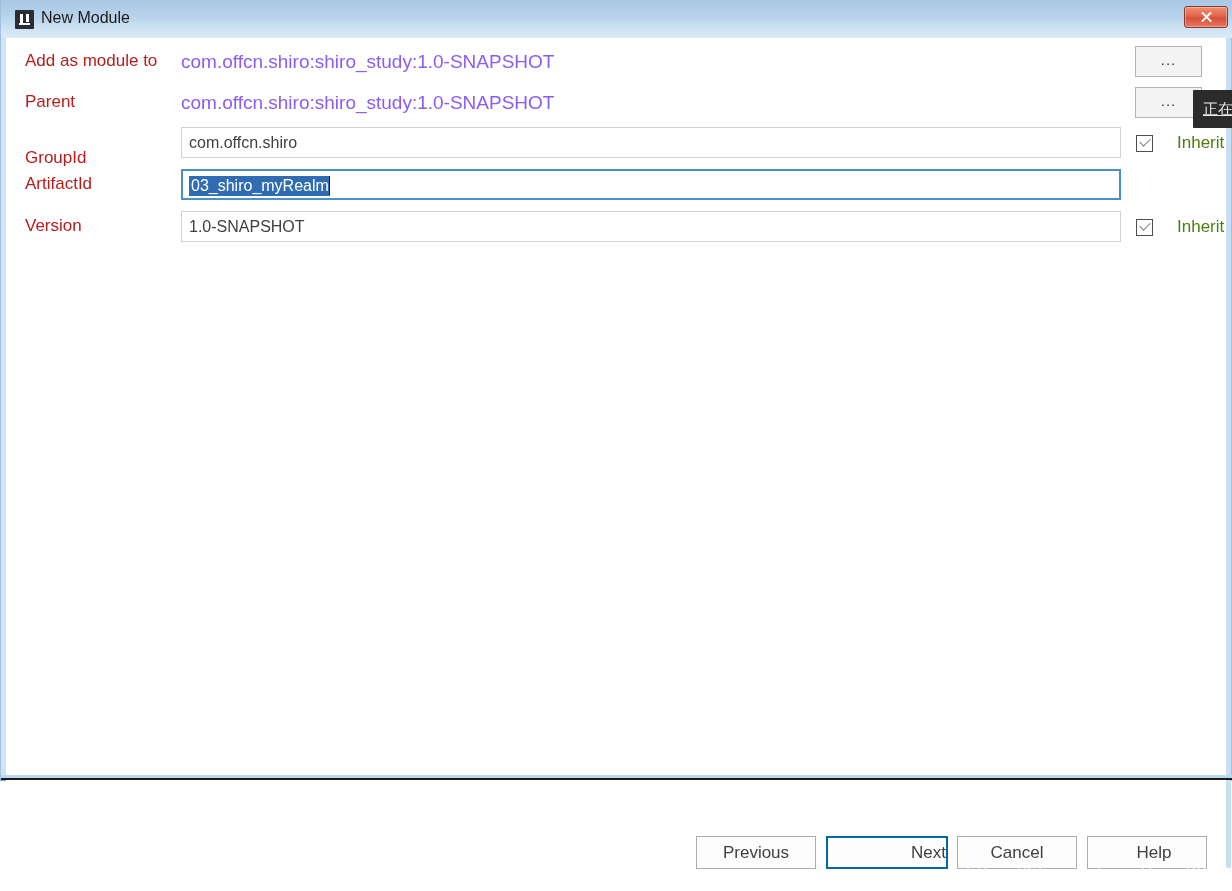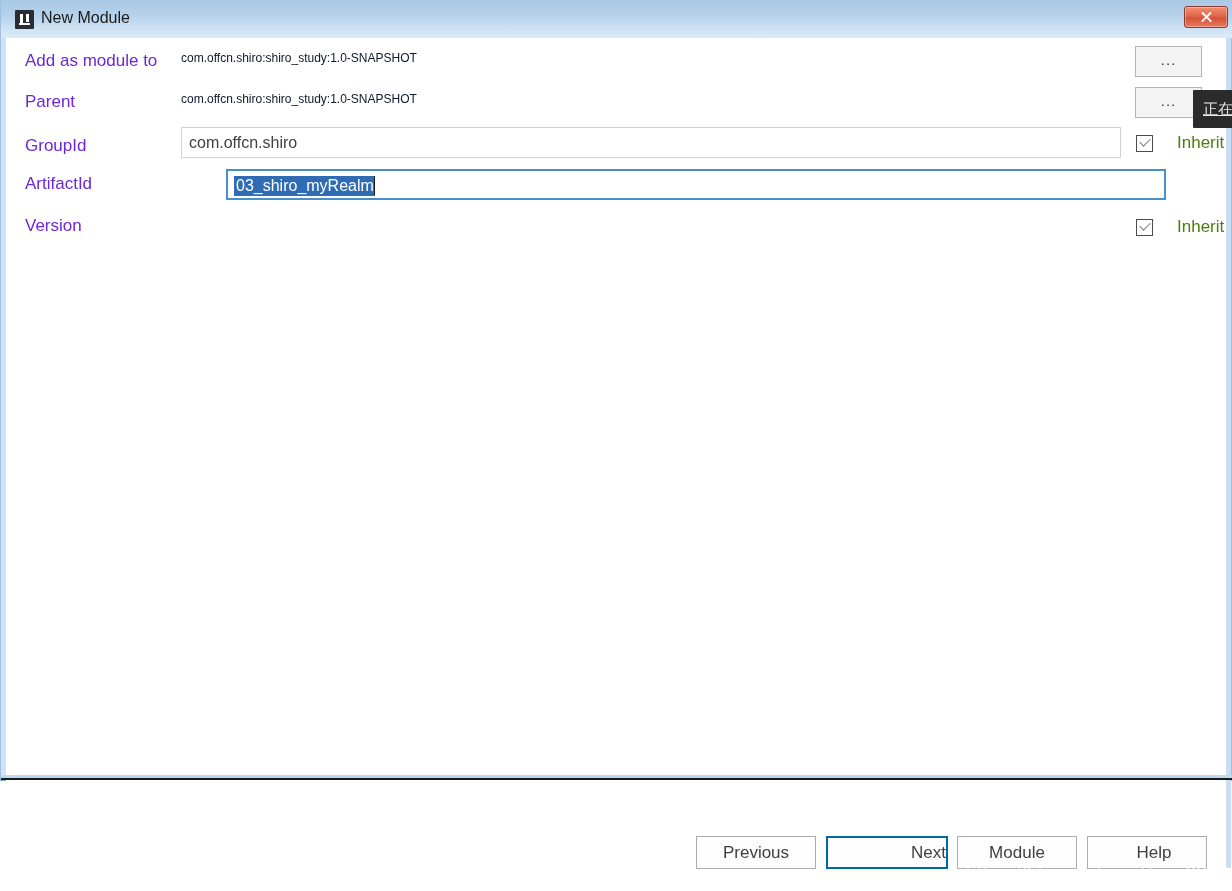--- a/index.html
+++ b/index.html
@@ -112,27 +112,27 @@
     width: 1222px;
     height: 830px;
     background: #ffffff;
     box-sizing: border-box;
   }
 
   
   .row-label {
     position: absolute;
     font-size: 17px;
-    color: #6d28d9;
+    color: #b91c1c;
     white-space: nowrap;
   }
   .row-value {
     position: absolute;
-    font-size: 12px;
-    color: #0f172a;
+    font-size: 19px;
+    color: #8b5cf6;
     white-space: nowrap;
   }
 
   .field {
     position: absolute;
     left: 175px;
     width: 940px;
     height: 31px;
     box-sizing: border-box;
     border: 1px solid #d2d2d2;
@@ -318,50 +318,51 @@
   <div class="dialog-body">
 
     <div class="row-label" style="left:19px; top:13px;">Add as module to</div>
     <div class="row-value" style="left:175px; top:13px;">com.offcn.shiro:shiro_study:1.0-SNAPSHOT</div>
     <div class="ellipsis-btn" style="top:8px;">...</div>
 
     <div class="row-label" style="left:19px; top:54px;">Parent</div>
     <div class="row-value" style="left:175px; top:54px;">com.offcn.shiro:shiro_study:1.0-SNAPSHOT</div>
     <div class="ellipsis-btn" style="top:49px;">...</div>
 
-    <div class="row-label" style="left:19px; top:98px;">GroupId</div>
+    <div class="row-label" style="left:19px; top:110px;">GroupId</div>
     <div class="field" style="top:89px;">com.offcn.shiro</div>
     <div class="inherit" style="top:94px;">
       <span class="cbox">
           <span class="tick"></span>
         </span>
       <span class="inherit-label">Inherit</span>
     </div>
 
     <div class="row-label" style="left:19px; top:136px;">ArtifactId</div>
-    <div class="field focused" style="top:131px;margin-left:45px;"><span class="sel-text">03_shiro_myRealm</span><span class="caret"></span></div>
+    <div class="field focused" style="top:131px;"><span class="sel-text">03_shiro_myRealm</span><span class="caret"></span></div>
 
     <div class="row-label" style="left:19px; top:178px;">Version</div>
+    <div class="field" style="top:173px;">1.0-SNAPSHOT</div>
     <div class="inherit" style="top:178px;">
       <span class="cbox">
           <span class="tick"></span>
         </span>
       <span class="inherit-label">Inherit</span>
     </div>
 
   </div>
 
   <div class="right-edge-strip"></div>
 
   <div class="tooltip">
     <span class="tt-text">正在</span>
   </div>
 
   <div class="btn" id="btn-previous">Previous</div>
   <div class="btn default" id="btn-next">Next</div>
-  <div class="btn" id="btn-cancel">Module</div>
+  <div class="btn" id="btn-cancel">Cancel</div>
   <div class="btn" id="btn-help">Help</div>
 
   <div class="watermark">https://blog.csdn.net/qq_33608000</div>
 
   <div class="bottom-strip"></div>
   <div class="bottom-edge"></div>
 </div>
 
 </body></html>

